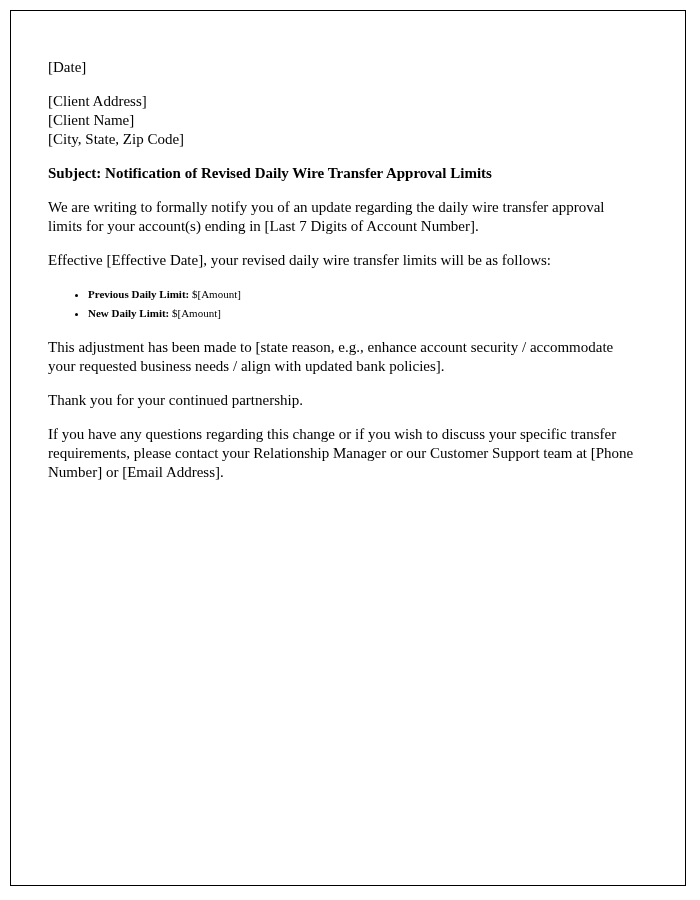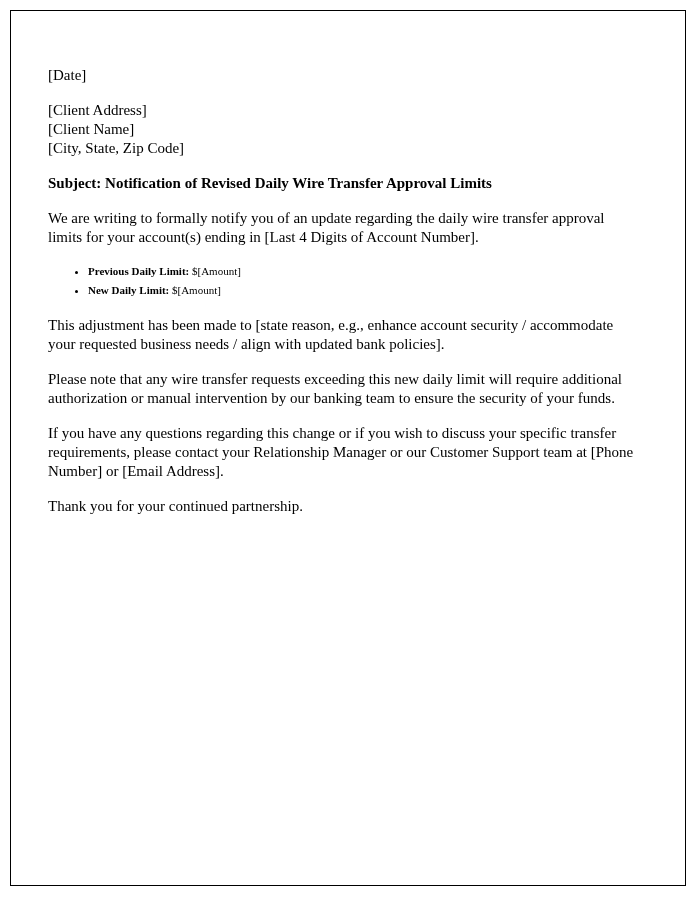--- a/index.html
+++ b/index.html
@@ -28,21 +28,21 @@
     box-sizing: border-box;
     padding: 39px 46px 30px 37px;
     overflow: hidden;
   }
   .line, p {
     margin: 0;
     font-size: 15px;
     line-height: 19px;
   }
   .block {
-    margin: 16px 0 15px 0;
+    margin: 8px 0 15px 0;
   }
   .addr-line {
     margin: 0;
   }
   .subject {
     font-weight: bold;
   }
   ul.limits {
     margin: 0 0 15px 0;
     padding: 0 0 0 40px;
@@ -70,38 +70,38 @@
 
     <div class="block">
       <p class="line addr-line">[Client Address]</p>
       <p class="line addr-line">[Client Name]</p>
       <p class="line addr-line">[City, State, Zip Code]</p>
     </div>
 
     <p class="line block subject">Subject: Notification of Revised Daily Wire Transfer Approval Limits</p>
 
 
-    <p class="line block">We are writing to formally notify you of an update regarding the daily wire transfer approval limits for your account(s) ending in [Last 4 Digits of Account Number].</p>
+    <p class="line block">We are writing to formally notify you of an update regarding the daily wire transfer approval limits for your account(s) ending in [Last 7 Digits of Account Number].</p>
 
+    <p class="line block">Effective [Effective Date], your revised daily wire transfer limits will be as follows:</p>
 
     <ul class="limits">
       <li>
         <span class="b">Previous Daily Limit:</span>
         <span>$[Amount]</span>
       </li>
       <li>
         <span class="b">New Daily Limit:</span>
         <span>$[Amount]</span>
       </li>
     </ul>
 
     <p class="line block">This adjustment has been made to [state reason, e.g., enhance account security / accommodate your requested business needs / align with updated bank policies].</p>
 
-    <p class="line block">Please note that any wire transfer requests exceeding this new daily limit will require additional authorization or manual intervention by our banking team to ensure the security of your funds.</p>
+
+    <p class="line block">Thank you for your continued partnership.</p>
 
     <p class="line block">If you have any questions regarding this change or if you wish to discuss your specific transfer requirements, please contact your Relationship Manager or our Customer Support team at [Phone Number] or [Email Address].</p>
-
-    <p class="line block">Thank you for your continued partnership.</p>
 
 
 
   </div>
 </div>
 
 </body></html>

